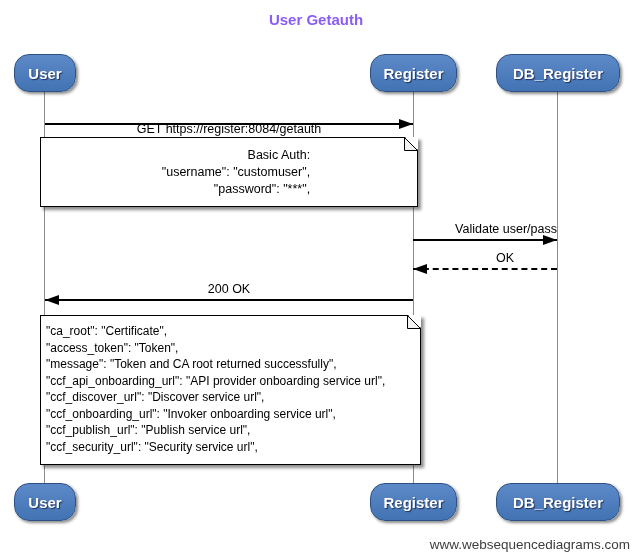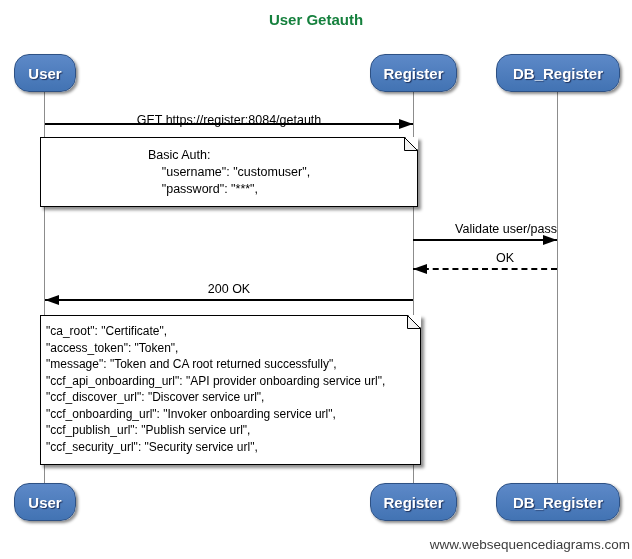--- a/index.html
+++ b/index.html
@@ -10,21 +10,21 @@
     background: #ffffff;
     font-family: "Liberation Sans", "DejaVu Sans", sans-serif;
     overflow: hidden;
   }
   .title {
     position: absolute;
     top: 11px; left: 0; width: 632px;
     text-align: center;
     font-size: 15px;
     font-weight: bold;
-    color: #15803d;
+    color: #8b5cf6;
   }
   .lifeline {
     position: absolute;
     top: 92px;
     width: 1px;
     height: 392px;
     background: #8c8c8c;
   }
   .actor {
     position: absolute;
@@ -76,21 +76,21 @@
     background: #ffffff;
     border: 1px solid #000;
     box-shadow: 3px 3px 3px rgba(0,0,0,0.45);
     z-index: 4;
     font-size: 12.5px;
     color: #000;
   }
   .note .fold { position: absolute; top: -1px; right: -1px; width: 14px; height: 14px; }
   .note-line { white-space: pre; }
   #note-basic-auth { display: flex; align-items: center; justify-content: center; }
-  #note-basic-auth .note-body { text-align: left; line-height: 17px; }
+  #note-basic-auth .note-body { text-align: right; line-height: 17px; }
   #note-response { padding: 7px 5px; }
   #note-response .note-line { line-height: 16.5px; font-size: 12px; }
   .footer {
     position: absolute;
     top: 537px;
     right: 2px;
     font-size: 13.5px;
     color: #3d3d3d;
   }
 </style>
@@ -108,21 +108,21 @@
   <div class="actor" style="left:14px;  top:54px; width:62px;">
     <span>User</span>
   </div>
   <div class="actor" style="left:370px; top:54px; width:87px;">
     <span>Register</span>
   </div>
   <div class="actor" style="left:496px; top:54px; width:124px;">
     <span>DB_Register</span>
   </div>
 
-  <div class="msg-label" style="left:45px; top:113px; width:368px;">GET https://register:8084/getauth</div>
+  <div class="msg-label" style="left:45px; top:122px; width:368px;">GET https://register:8084/getauth</div>
   <div class="msg-line" style="left:45px; top:123px; width:368px;"></div>
   <div class="head right" style="left:399px; top:119px;"></div>
 
   <div class="note" id="note-basic-auth" style="left:40px; top:137px; width:378px; height:70px;">
     <div class="fold">
       <svg width="14" height="14" viewBox="0 0 14 14">
         <polygon points="0,-1 15,-1 15,14" fill="#ffffff"></polygon>
         <polygon points="0.5,0.5 0.5,13.5 13.5,13.5" fill="#f2f2f2" stroke="#000000" stroke-width="1"></polygon>
       </svg>
     </div>

